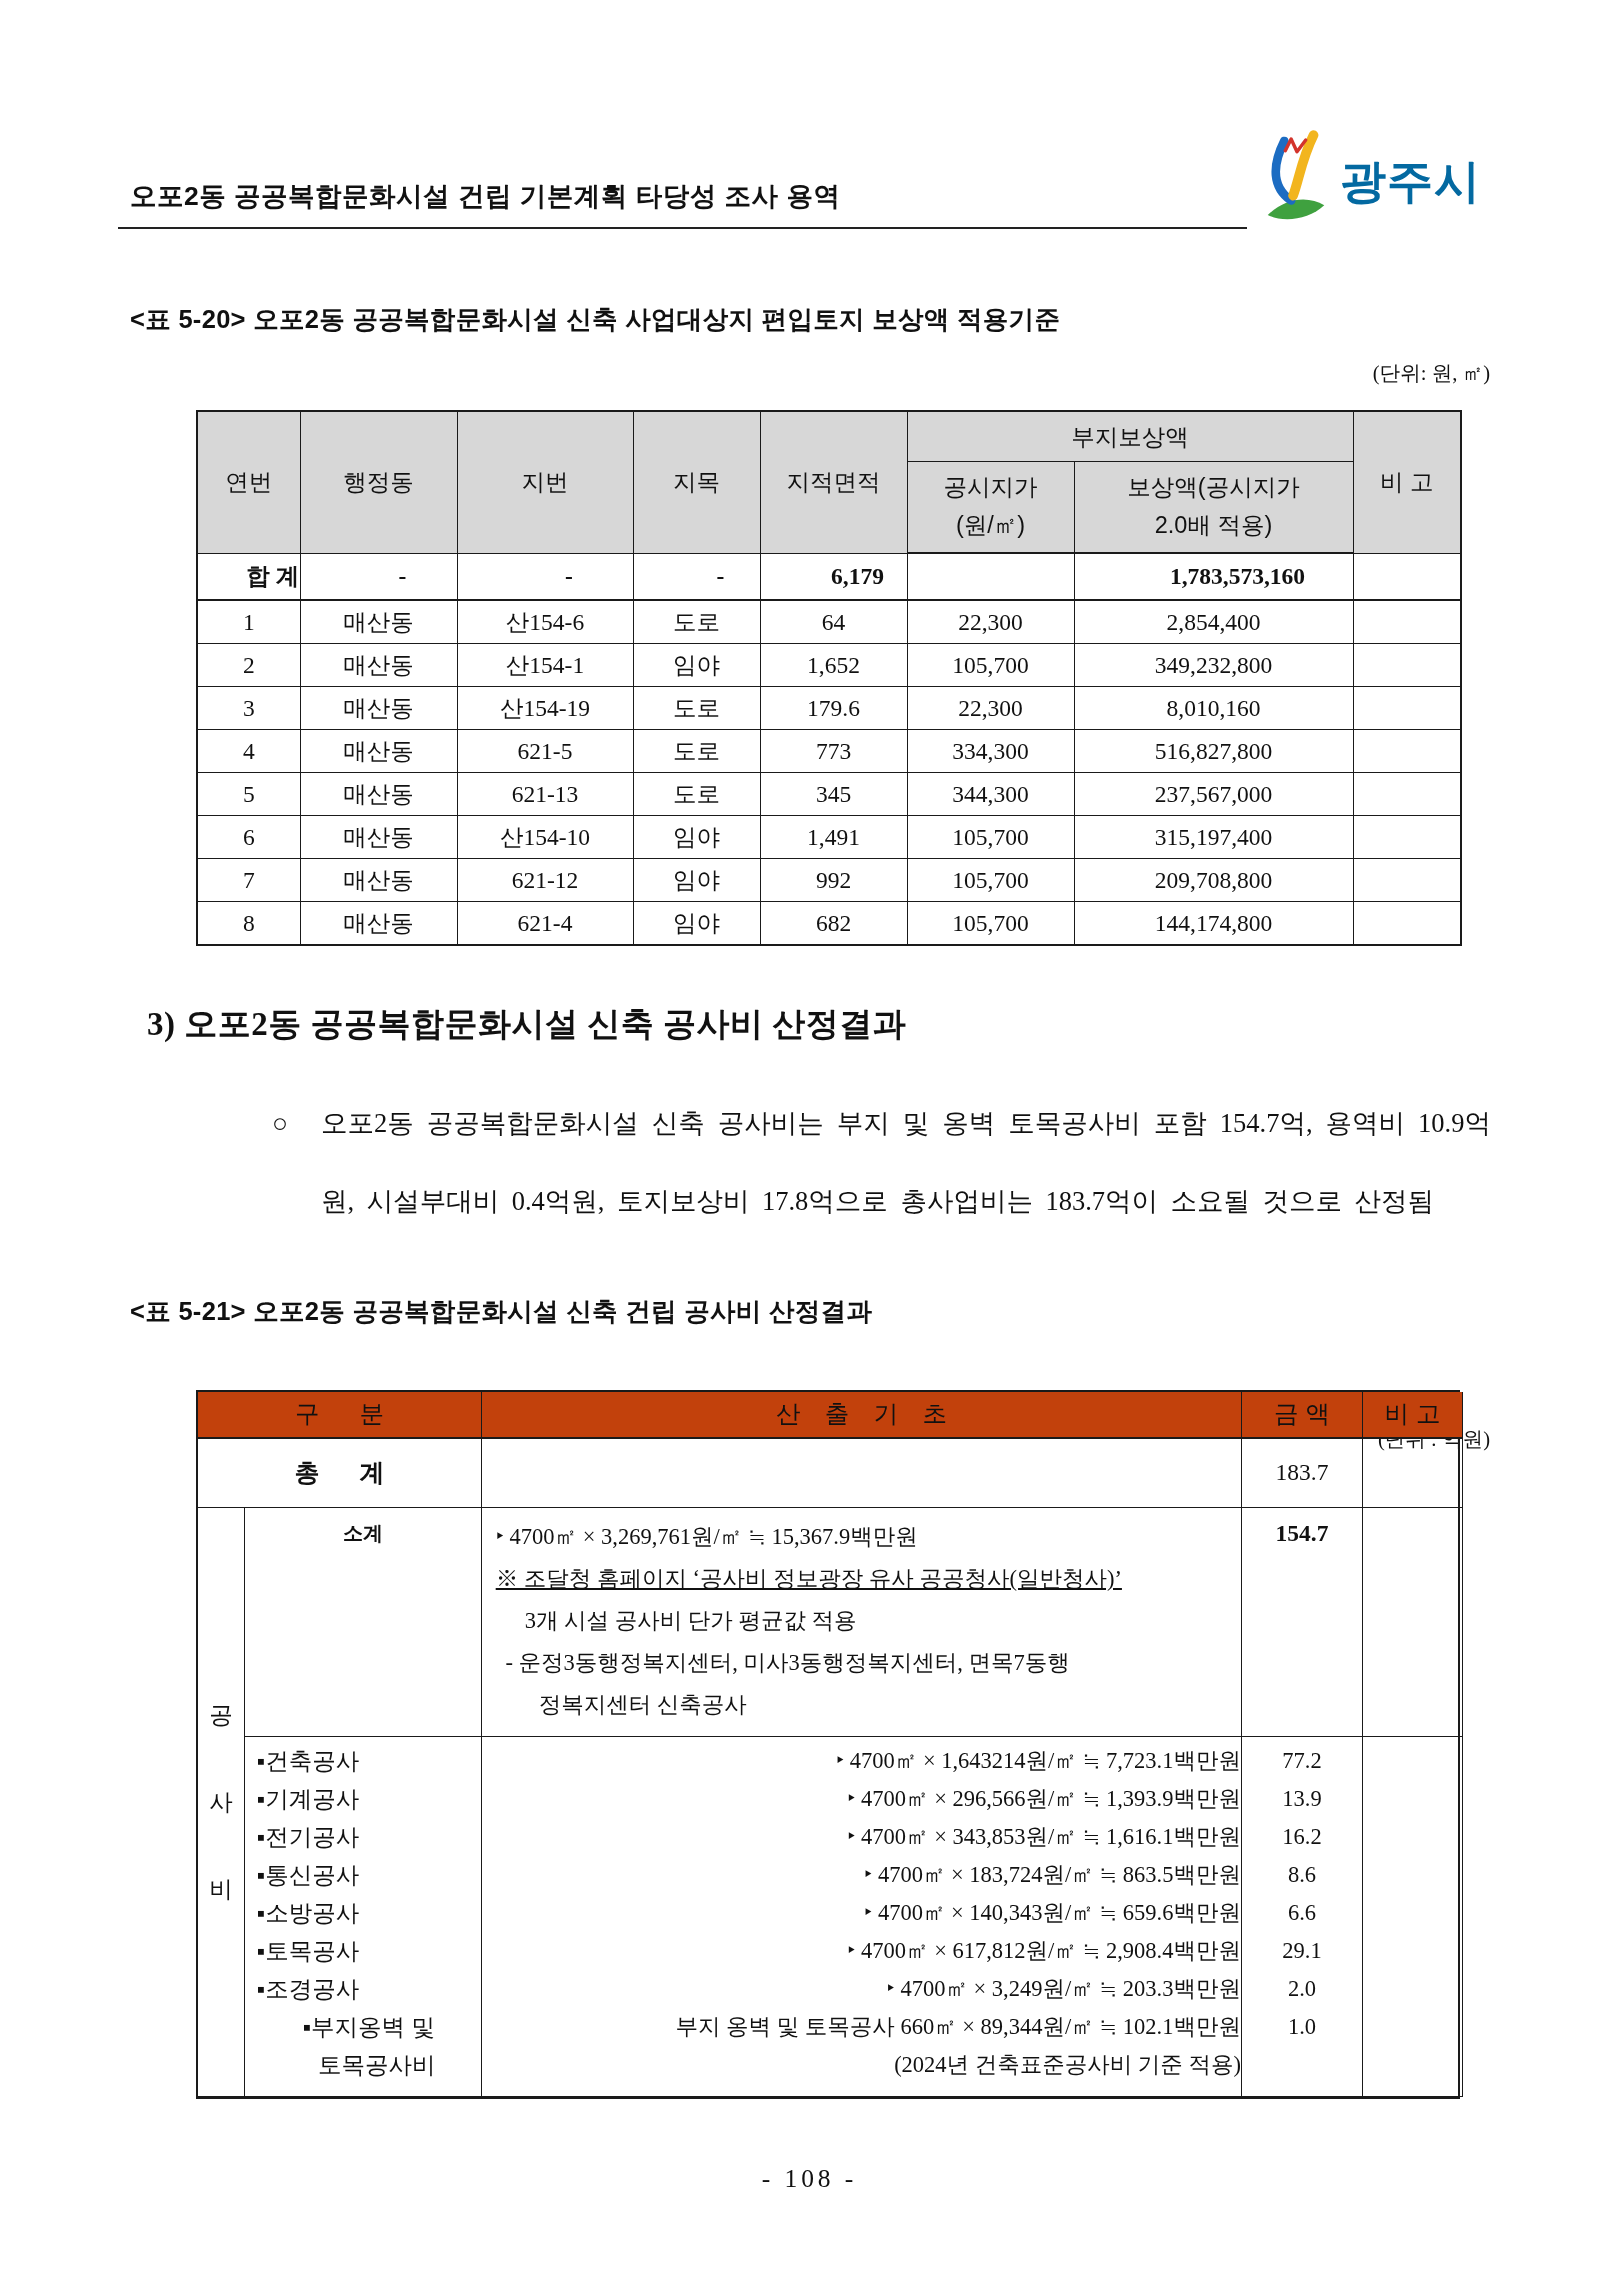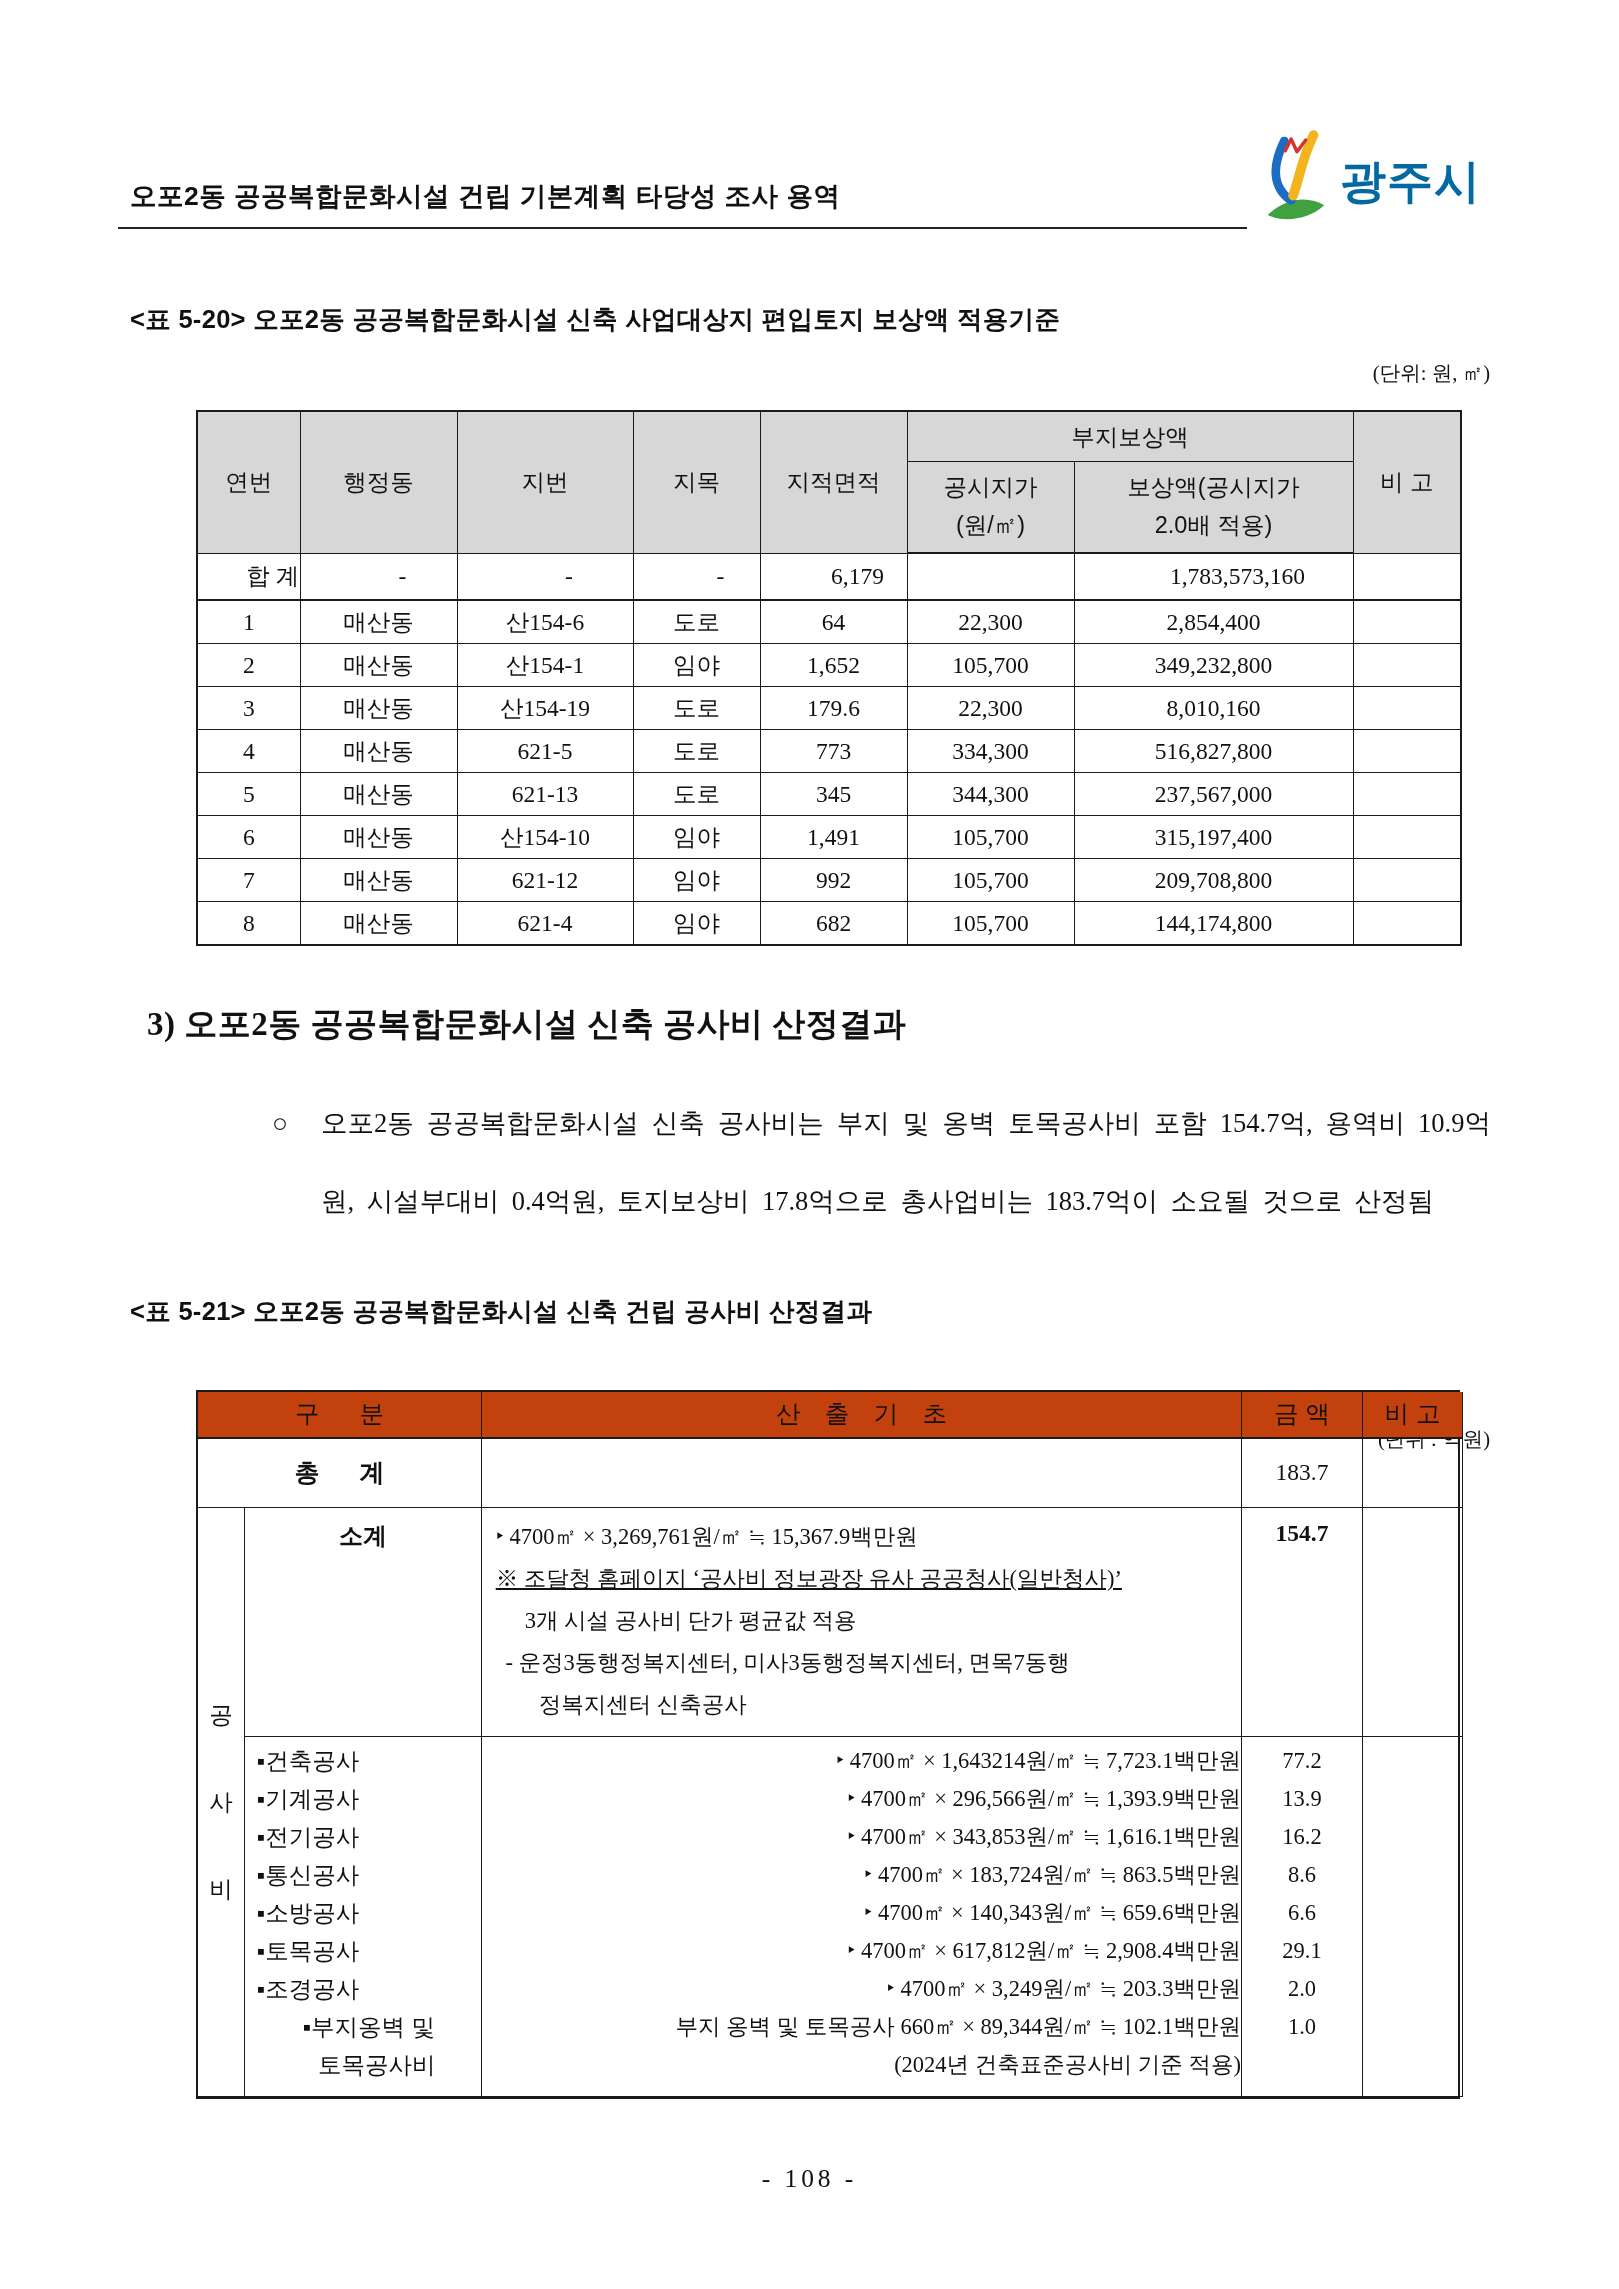--- a/index.html
+++ b/index.html
@@ -22,21 +22,21 @@
   
   table.t20{position:absolute;left:196px;top:410px;width:1264px;border-collapse:collapse;
             table-layout:fixed;border:2.5px solid #1a1a1a;}
   .t20 th,.t20 td{border:1px solid #1a1a1a;text-align:center;vertical-align:middle;
                   padding:0;overflow:hidden;}
   .t20 th{background:#d7d7d7;font-family:"Liberation Sans",sans-serif;font-weight:normal;
           font-size:23.5px;}
   .t20 tr.h1 th{height:49px;}
   .t20 tr.h2 th{height:90px;border-bottom:2.5px solid #1a1a1a;line-height:1.6;}
   .t20 td{font-size:23.5px;height:42px;}
-  .t20 tr.total td{font-weight:normal;height:45px;border-bottom:2px solid #1a1a1a;padding-left:48px;}
+  .t20 tr.total td{font-weight:bold;height:45px;border-bottom:2px solid #1a1a1a;padding-left:48px;}
   .col-no{width:103px}.col-dong{width:157px}.col-jibun{width:176px}.col-jimok{width:127px}
   .col-area{width:147px}.col-price{width:167px}.col-comp{width:279px}.col-rem{width:108px}
 
   
   .sec-heading{position:absolute;left:147px;top:1002px;font-weight:bold;font-size:33px;
                letter-spacing:0.5px;white-space:nowrap;}
   .bullet{position:absolute;left:272px;top:1084px;width:1219px;font-size:26.5px;line-height:78px;
           text-align:justify;word-spacing:5.9px;padding-left:49px;box-sizing:border-box;}
   .bullet .marker{position:absolute;left:0;top:0;}
 
@@ -56,21 +56,21 @@
   .h-remark{grid-column:5;grid-row:1;border-right:none;}
   .t-label{grid-column:1/3;grid-row:2;font-family:"Liberation Sans",sans-serif;font-weight:bold;
            font-size:25px;text-align:center;line-height:67px;}
   .t-basis{grid-column:3;grid-row:2;}
   .t-amount{grid-column:4;grid-row:2;font-size:23.5px;text-align:center;line-height:67px;}
   .t-remark{grid-column:5;grid-row:2;border-right:none;}
   .g-label{grid-column:1;grid-row:3/5;border-bottom:none;display:flex;flex-direction:column;
            align-items:center;justify-content:center;gap:55px;
            font-family:"Liberation Sans",sans-serif;font-size:23.5px;}
   .s-label{grid-column:2;grid-row:3;text-align:center;padding-top:11.8px;
-           font-family:"Liberation Sans",sans-serif;font-weight:bold;font-size:24px;}
+           font-family:"Liberation Sans",sans-serif;font-weight:bold;font-size:20px;}
   .s-basis{grid-column:3;grid-row:3;padding:7.8px 0 9.8px 13.7px;}
   .s-amount{grid-column:4;grid-row:3;text-align:center;padding-top:11.8px;font-size:23.5px;font-weight:bold;}
   .s-remark{grid-column:5;grid-row:3;border-right:none;}
   .i-labels{grid-column:2;grid-row:4;border-bottom:none;padding:5.9px 0 11.8px 11.8px;
             font-family:"Liberation Sans",sans-serif;font-size:23.5px;}
   .i-basis{grid-column:3;grid-row:4;border-bottom:none;padding:5.9px 0 11.8px 13.7px;text-align:right;}
   .i-amounts{grid-column:4;grid-row:4;border-bottom:none;padding:5.9px 0 11.8px;text-align:center;}
   .i-remark{grid-column:5;grid-row:4;border-right:none;border-bottom:none;}
   .basis-line{line-height:42px;height:42px;font-size:22.5px;white-space:nowrap;}
   .cell-line{line-height:38px;height:38px;font-size:22.5px;white-space:nowrap;}

